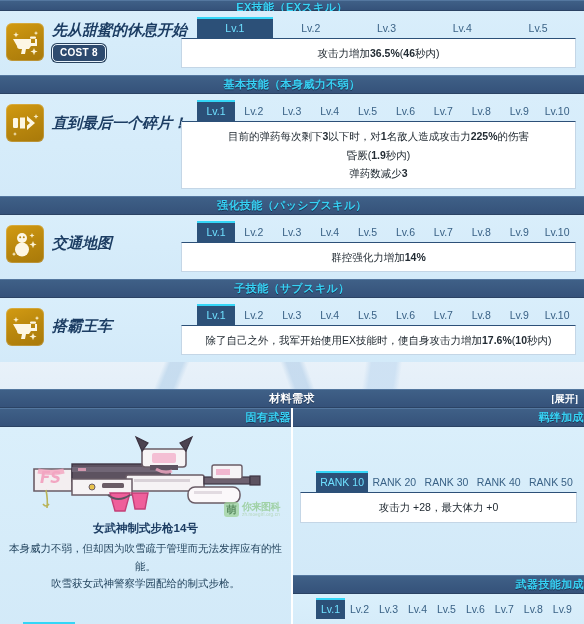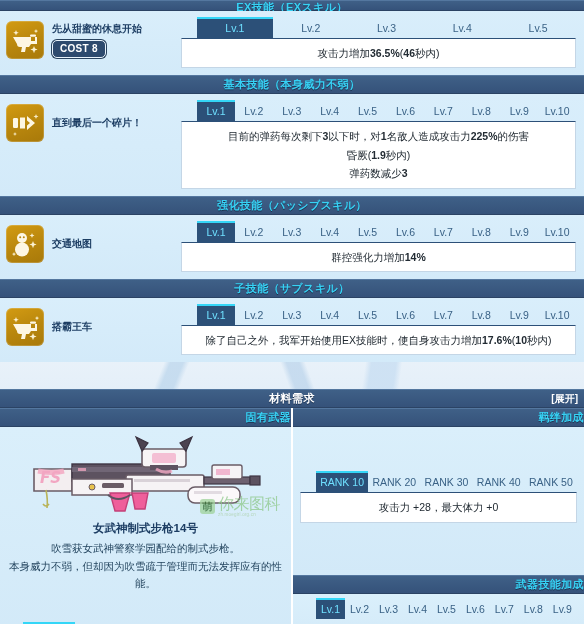--- a/index.html
+++ b/index.html
@@ -34,20 +34,21 @@
     font-weight: bold;
     letter-spacing: .4px;
     text-shadow: 0 1px 0 #1d3350;
   }
   .sec-head .right-act {
     position: absolute;
     right: 6px;
     color: #ffffff;
     font-size: 10px;
     font-weight: bold;
+    font-family: Liberation Serif, serif;
   }
   .sec-head.mat .title { color: #ffffff; }
 
   
   .sec-head.clipped { height: 11px; align-items: flex-end; }
   .sec-head.clipped .title { transform: translateY(5px); }
 
   
   .skill-row {
     position: relative;
@@ -70,24 +71,25 @@
     flex: 0 0 38px;
     border-radius: 6px;
     background: linear-gradient(160deg,#d39b12 0%, #b8860d 55%, #a8790a 100%);
     position: relative;
     overflow: hidden;
     box-shadow: inset 0 0 0 1px rgba(255,255,255,.18);
   }
   .skill-icon svg { position: absolute; inset: 0; width: 100%; height: 100%; }
   .skill-meta { display: flex; flex-direction: column; gap: 4px; }
   .skill-name {
-    font-size: 10px;
+    font-size: 15px;
     font-weight: bold;
     color: #1c3d63;
     white-space: nowrap;
+    font-style: italic;
   }
   .cost-badge {
     display: inline-block;
     align-self: flex-start;
     background: #2d4a6e;
     color: #fff;
     font-size: 10px;
     font-weight: bold;
     padding: 2px 7px 3px;
     border-radius: 5px;
@@ -192,21 +194,21 @@
     opacity: .75;
   }
   .wm-badge {
     width: 15px; height: 15px; border-radius: 3px;
     background: #9fd39a;
     color: #2f6a2c; font-size: 10px; font-weight: bold;
     display: flex; align-items: center; justify-content: center;
     font-family: "DejaVu Sans", sans-serif;
   }
   .wm-text { display: flex; flex-direction: column; line-height: 1; }
-  .wm-main { color: #8fc98c; font-size: 16px; font-weight: normal; letter-spacing: -.5px; }
+  .wm-main { color: #8fc98c; font-size: 10px; font-weight: bold; letter-spacing: -.5px; }
   .wm-sub  { color: #a9cfa6; font-size: 4.5px; letter-spacing: .2px; margin-top: 1px; }
 
   .weapon-name {
     text-align: center;
     font-size: 11.5px;
     font-weight: bold;
     color: #1c3d63;
     margin: 2px 0 4px;
   }
   .weapon-desc {
@@ -460,22 +462,22 @@
             <div class="wm-badge">萌</div>
             <div class="wm-text">
               <span class="wm-main">你来图科</span>
               <span class="wm-sub">zh.moegirl.org.cn</span>
             </div>
           </div>
         </div>
 
         <div class="weapon-name">女武神制式步枪14号</div>
         <div class="weapon-desc">
+          <span class="line">本身威力不弱，但却因为吹雪疏于管理而无法发挥应有的性能。</span>
           <span class="line">吹雪获女武神警察学园配给的制式步枪。</span>
-          <span class="line">本身威力不弱，但却因为吹雪疏于管理而无法发挥应有的性能。</span>
         </div>
 
         <div class="spacer-flex"></div>
 
         <div class="lv-tabs">
           <div class="lv-tab active">Lv.30</div>
           <div class="lv-tab">Lv.40</div>
           <div class="lv-tab">Lv.50</div>
           <div class="lv-tab">Lv.60</div>
           <div class="lv-tab">Lv.70</div>

